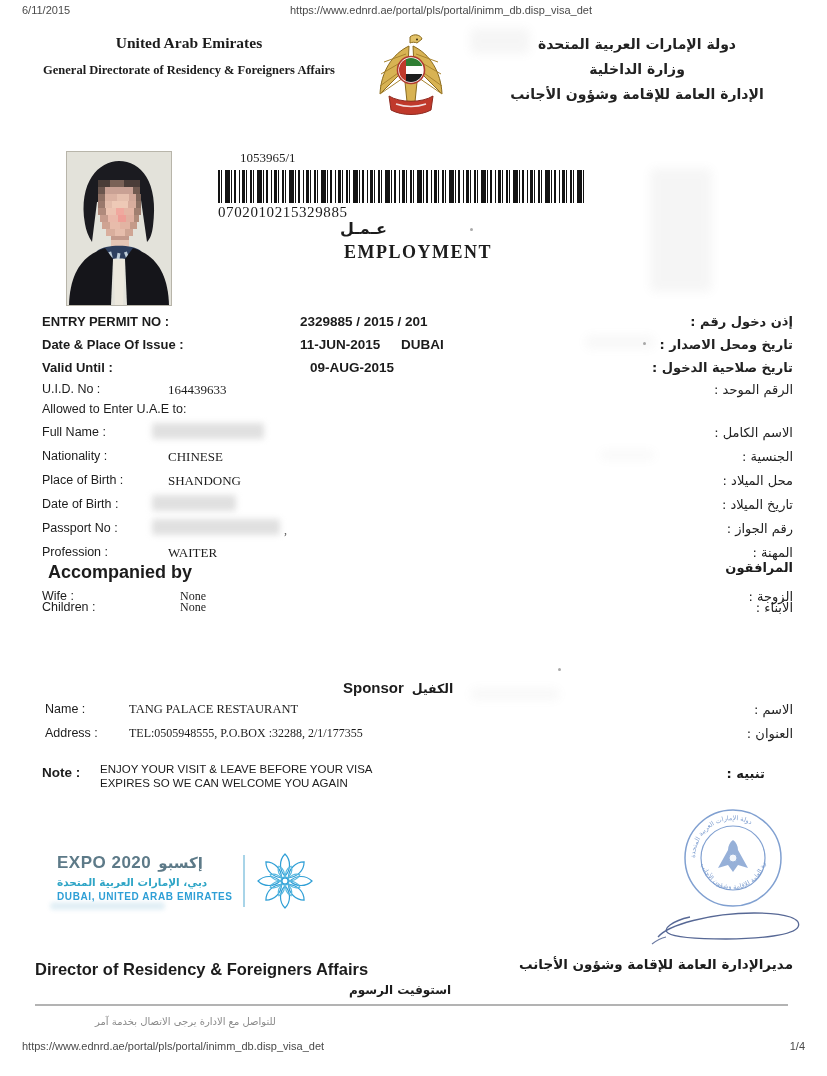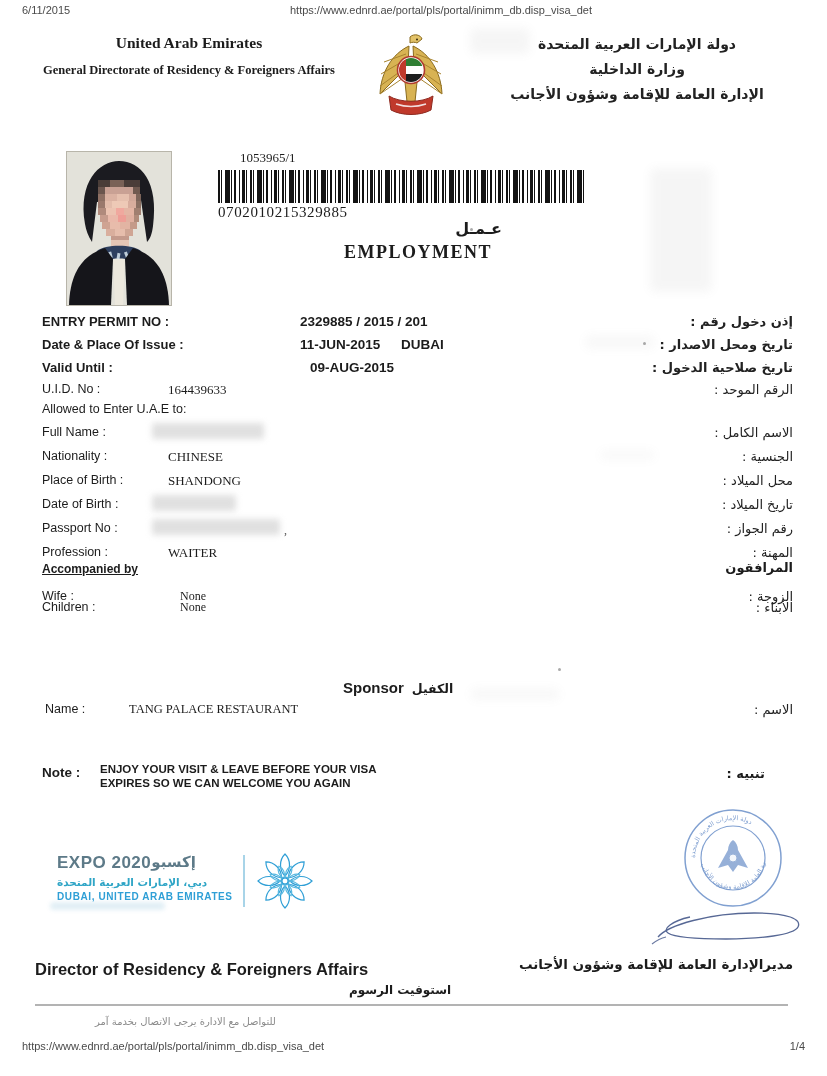--- a/index.html
+++ b/index.html
@@ -23,38 +23,38 @@
           font-size:14.5px;font-weight:bold;color:#111;padding-left:55px;box-sizing:border-box;}
   
   .serial{left:220px;top:150px;font-size:13px;margin-left:20px;}
   .barcode{left:218px;top:170px;width:366px;height:33px;
      background:repeating-linear-gradient(90deg,
        #121212 0 2px,#fff 2px 3px,#121212 3px 4px,#fff 4px 7px,
        #121212 7px 12px,#fff 12px 13px,#121212 13px 14px,#fff 14px 16px,
        #121212 16px 18px,#fff 18px 21px,#121212 21px 22px,#fff 22px 24px,
        #121212 24px 27px,#fff 27px 28px,#121212 28px 29px,#fff 29px 32px);}
   .bcnum{left:218px;top:204px;font-size:15px;letter-spacing:.6px;}
-  .vtype-ar{left:340px;top:219px;width:162px;text-align:right;font-size:16px;font-weight:bold;}
+  .vtype-ar{left:340px;top:219px;width:162px;text-align:left;font-size:16px;font-weight:bold;}
   .vtype-en{left:344px;top:242px;font-size:18px;font-weight:bold;letter-spacing:1.5px;}
   
   .row{position:absolute;left:0;right:0;height:20px;font-size:12.5px;}
   .row .lbl{position:absolute;left:42px;white-space:nowrap;}
   .row .val{position:absolute;left:168px;white-space:nowrap;font-family:"Liberation Serif","DejaVu Serif",serif;font-size:13px;}
   .row .arl{position:absolute;right:34px;white-space:nowrap;font-family:"DejaVu Sans",sans-serif;direction:rtl;font-size:13px;color:#222;}
   .row.main .lbl{font-weight:bold;font-size:13px;}
   .row.main .val{left:300px;font-family:"Liberation Sans","DejaVu Sans",sans-serif;font-weight:bold;font-size:13.5px;}
   .row.main .arl{font-weight:bold;}
   .val2{position:absolute;left:401px;font-weight:bold;font-size:13.5px;}
   .redact{position:absolute;background:#c7c7c7;opacity:.55;filter:blur(3px);border-radius:2px;}
   .sec-title{position:absolute;font-weight:bold;}
   
-  .note-en{position:absolute;left:100px;top:763px;font-size:11.5px;font-weight:bold;line-height:13.5px;width:290px;}
+  .note-en{position:absolute;left:100px;top:763px;font-size:11.5px;font-weight:normal;line-height:13.5px;width:290px;}
   
   .expo{position:absolute;left:57px;top:853px;width:188px;}
-  .expo .e1{font-size:17px;font-weight:bold;color:#5d7a88;letter-spacing:.5px;display:flex;align-items:flex-start;}
+  .expo .e1{font-size:17px;font-weight:bold;color:#5d7a88;letter-spacing:.5px;display:flex;gap:7px;align-items:center;}
   .expo .e1 .ia{font-family:"DejaVu Sans",sans-serif;font-size:15px;}
   .expo .e2{font-size:10.5px;font-weight:bold;color:#2fa5c6;margin-top:3px;font-family:"DejaVu Sans",sans-serif;}
   .expo .e3{font-size:10px;font-weight:bold;color:#2f9fd6;letter-spacing:.6px;margin-top:3px;}
   .expo-div{position:absolute;left:243px;top:855px;width:2px;height:52px;background:#a8d4e8;}
   
   .dir-en{left:35px;top:960px;font-size:16.5px;font-weight:bold;}
   .dir-ar{right:34px;top:956px;font-size:13.5px;font-weight:bold;}
   .fees{left:330px;top:983px;width:140px;text-align:center;font-size:12px;font-weight:bold;}
   .rule{left:35px;top:1004px;width:753px;height:2px;background:#b3b3b3;}
   .contact{left:95px;top:1016px;font-size:10px;color:#8a8a8a;}
@@ -216,41 +216,46 @@
     <span class="arl">رقم الجواز :</span>
   </div>
   <div class="redact" style="left:152px;top:519px;width:128px;height:16px;"></div>
   <span class="abs serif" style="left:284px;top:523px;font-size:12px;color:#555;">,</span>
   <div class="row" style="top:545px;">
     <span class="lbl">Profession :</span>
     <span class="val">WAITER</span>
     <span class="arl">المهنة :</span>
   </div>
 
-  <span class="sec-title" style="left:42px;top:562px;font-size:12px;text-decoration:underline;">Accompanied by</span>
+  <span class="sec-title" style="left:48px;top:562px;font-size:18px;">Accompanied by</span>
   <span class="sec-title arab" style="right:34px;top:560px;font-size:13px;">المرافقون</span>
   <div class="row" style="top:589px;">
     <span class="lbl">Wife :</span>
     <span class="val" style="left:180px;font-size:12px;">None</span>
     <span class="arl">الزوجة :</span>
   </div>
   <div class="row" style="top:600px;">
     <span class="lbl">Children :</span>
     <span class="val" style="left:180px;font-size:12px;">None</span>
     <span class="arl">الأبناء :</span>
   </div>
 
   <div class="abs" style="left:343px;top:679px;display:flex;gap:8px;align-items:baseline;">
     <span class="b" style="font-size:15px;">Sponsor</span>
     <span class="b arab" style="font-size:12.5px;">الكفيل</span>
   </div>
   <div class="row" style="top:702px;">
     <span class="lbl" style="left:45px;">Name :</span>
     <span class="val" style="left:129px;font-size:12.5px;">TANG PALACE RESTAURANT</span>
     <span class="arl">الاسم :</span>
+  </div>
+  <div class="row" style="top:726px;">
+    <span class="lbl" style="left:45px;">Address :</span>
+    <span class="val" style="left:129px;font-size:12px;">TEL:0505948555, P.O.BOX :32288, 2/1/177355</span>
+    <span class="arl">العنوان :</span>
   </div>
 
   <span class="abs b" style="left:42px;top:765px;font-size:13.5px;">Note :</span>
   <div class="note-en">
     <div>ENJOY YOUR VISIT &amp; LEAVE BEFORE YOUR VISA</div>
     <div>EXPIRES SO WE CAN WELCOME YOU AGAIN</div>
   </div>
   <span class="abs arab b" style="right:62px;top:766px;font-size:13px;">تنبيه :</span>
 
   <div class="expo">

